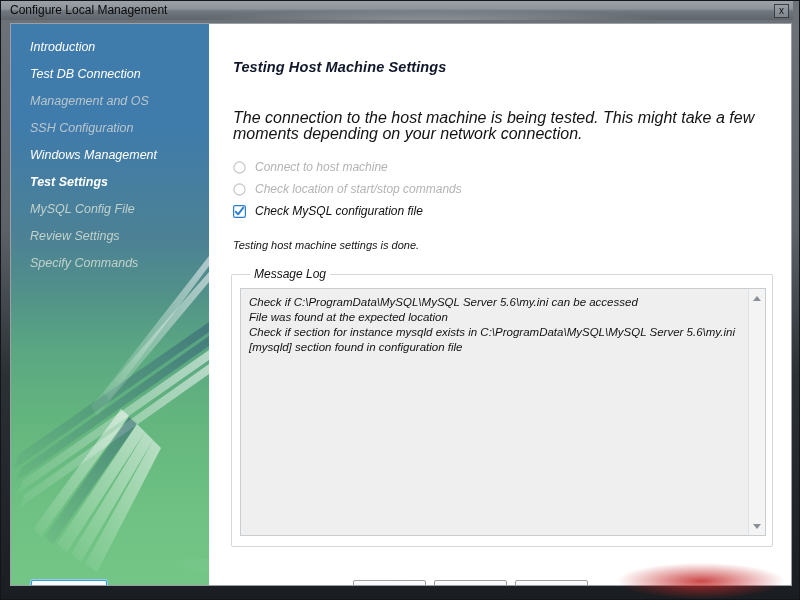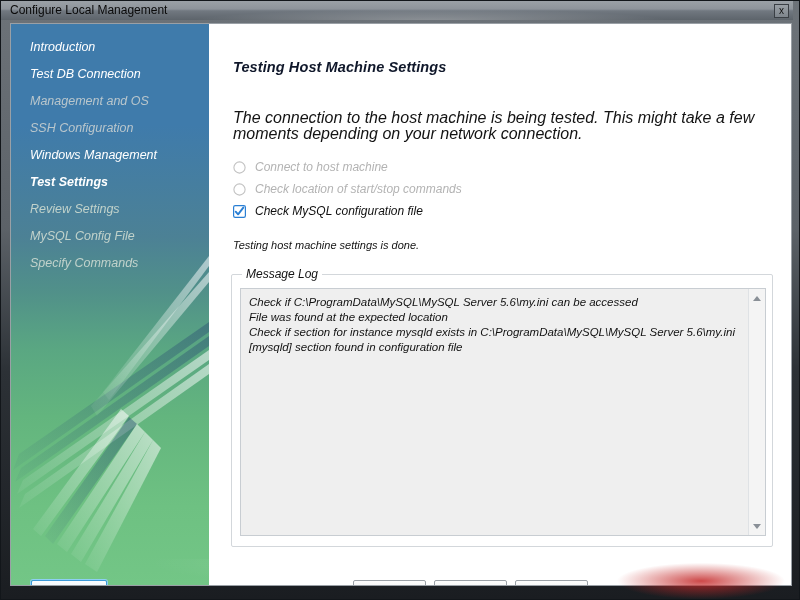--- a/index.html
+++ b/index.html
@@ -168,21 +168,21 @@
   .group {
     position: absolute;
     left: 22px; top: 250px;
     width: 542px; height: 273px;
     border: 1px solid #d3d7db;
     border-radius: 2px;
     box-sizing: border-box;
   }
   .group-legend {
     position: absolute;
-    left: 10px; top: -8px;
+    left: 18px; top: -8px;
     background: #ffffff;
     padding: 0 4px;
     font-size: 12px;
     color: #131313;
     text-align: center;
   }
   .log-wrap {
     position: absolute;
     left: 8px; top: 13px;
     width: 526px; height: 248px;
@@ -285,22 +285,22 @@
         </g>
       </svg>
 
       <div class="nav">
         <div class="nav-item">Introduction</div>
         <div class="nav-item">Test DB Connection</div>
         <div class="nav-item dim">Management and OS</div>
         <div class="nav-item dim">SSH Configuration</div>
         <div class="nav-item">Windows Management</div>
         <div class="nav-item current">Test Settings</div>
+        <div class="nav-item dim2">MySQL Config File</div>
         <div class="nav-item dim2">Review Settings</div>
-        <div class="nav-item dim2">MySQL Config File</div>
         <div class="nav-item dim2">Specify Commands</div>
       </div>
     </div>
 
     <div class="content">
 
       <div class="page-title">Testing Host Machine Settings</div>
       <div class="intro">The connection to the host machine is being tested. This might take a few moments depending on your network connection.</div>
 
       <div class="task-list">

